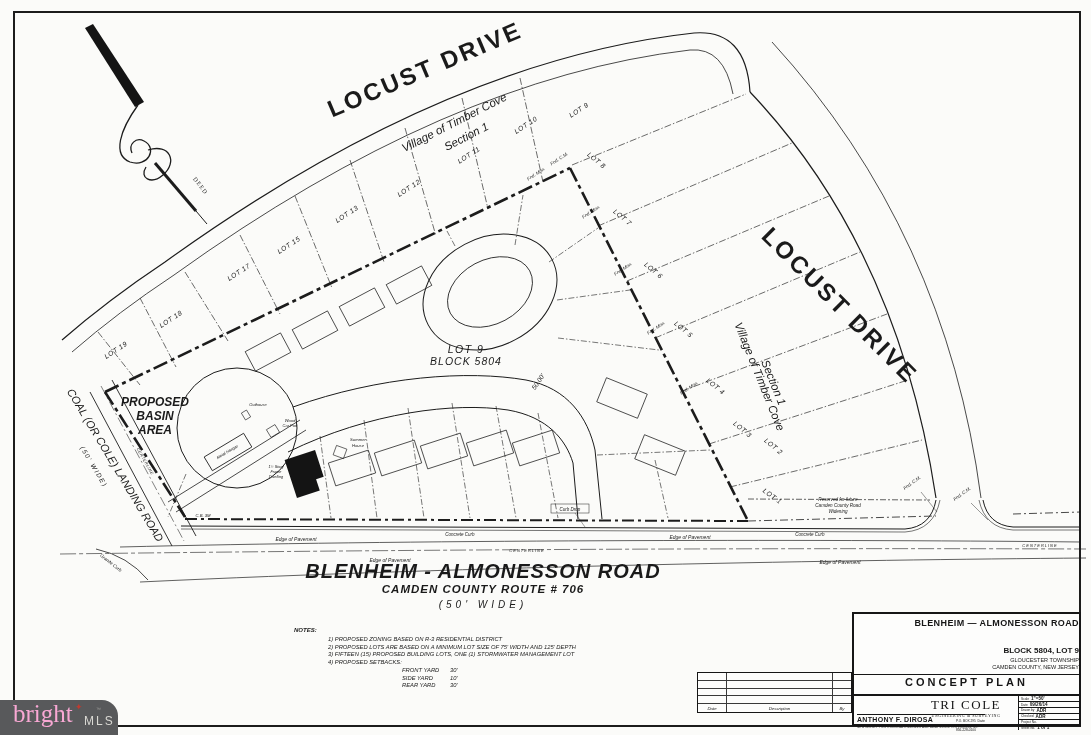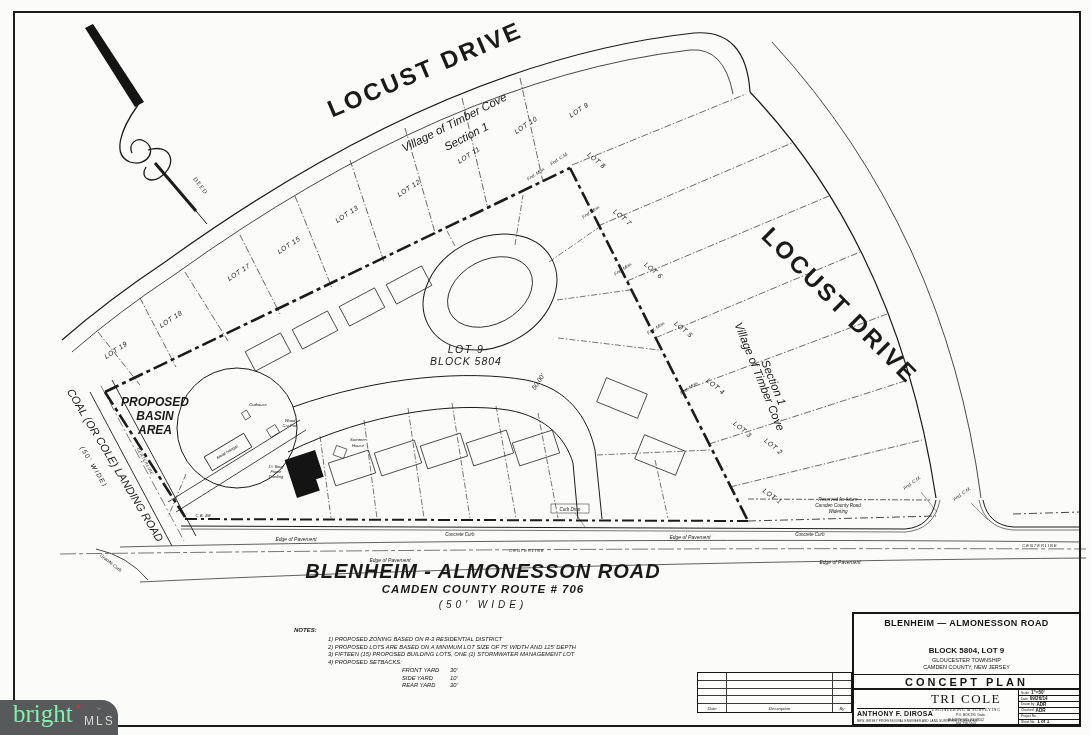--- a/index.html
+++ b/index.html
@@ -8,27 +8,27 @@
   svg{position:absolute;left:0;top:0;}
   svg line,svg path,svg rect,svg circle,svg ellipse,svg polyline{stroke:#1c1c1c;fill:none;}
   svg polygon{stroke:none;fill:#141414;}
   svg text{fill:#1a1a1a;stroke:none;font-family:"Liberation Sans",sans-serif;}
   .it{font-style:italic;}
   .ser{font-family:"Liberation Serif",serif;}
   
   .titleblock{position:absolute;left:852px;top:612px;width:229px;height:114px;
     border:2px solid #161616;background:#fdfdfc;box-sizing:border-box;
     display:flex;flex-direction:column;}
-  .tb-proj{padding-top:4px;text-align:center;line-height:1.3;}
+  .tb-proj{padding-top:4px;text-align:right;line-height:1.3;}
   .tb-p1{font-size:9px;font-weight:bold;letter-spacing:.4px;}
   .tb-p2{font-size:8px;font-weight:bold;margin-top:16px;}
   .tb-p3{font-size:5.5px;margin-top:1px;}
   .tb-p4{font-size:5.5px;}
   .tb-plan{margin-top:3px;border-top:1.5px solid #161616;border-bottom:2.5px solid #161616;
-    text-align:center;font-size:11px;font-weight:bold;letter-spacing:3px;padding:1px 0 0;}
+    text-align:center;font-size:11px;font-weight:bold;letter-spacing:3px;padding:1px 0 6px;}
   .tb-bottom{flex:1;display:flex;}
   .tb-left{flex:1;position:relative;}
   .tb-firm{position:absolute;right:2px;top:1px;width:100px;text-align:center;}
   .tb-firm-name{font-family:"Liberation Serif",serif;font-size:13px;letter-spacing:1.5px;}
   .tb-firm-tag{font-family:"Liberation Serif",serif;font-size:4px;letter-spacing:.6px;}
   .tb-addr{font-size:3.2px;line-height:1.4;margin-top:1px;}
   .tb-sig{position:absolute;left:3px;bottom:7px;width:128px;border-top:1px solid #161616;
     padding-top:1px;display:flex;align-items:baseline;justify-content:space-between;}
   .tb-sig-name{font-size:7px;font-weight:bold;letter-spacing:.3px;}
   .tb-sig-date{font-size:3.5px;}
@@ -46,21 +46,21 @@
   .rev-head{height:8px;display:flex;align-items:center;}
   .rev-cell{font-size:4.3px;font-style:italic;text-align:center;}
   .rev-c1{width:28px;}
   .rev-c2{flex:1;}
   .rev-c3{width:18px;}
   .rev-v{position:absolute;top:0;bottom:0;border-left:.6px solid #3a3a3a;}
   
   .mls{position:absolute;left:0;top:700px;width:118px;height:35px;background:#58595b;
     border-radius:0 16px 0 0;}
   .mls-brand{position:absolute;left:13px;top:0px;font-family:"Liberation Serif",serif;
-    font-size:25px;color:#86efac;}
+    font-size:25px;color:#f9a8d4;}
   .mls-star{position:absolute;left:75px;top:2px;color:#c13a2f;font-size:9px;}
   .mls-tm{position:absolute;left:96px;top:6px;color:#9b9b98;font-size:5px;}
   .mls-suffix{position:absolute;left:84px;top:14px;color:#d9d8d3;font-size:12px;letter-spacing:2px;}
 </style>
 </head>
 <body>
 
 <div class="sheet">
 <svg width="1091" height="735" viewBox="0 0 1091 735">
 

